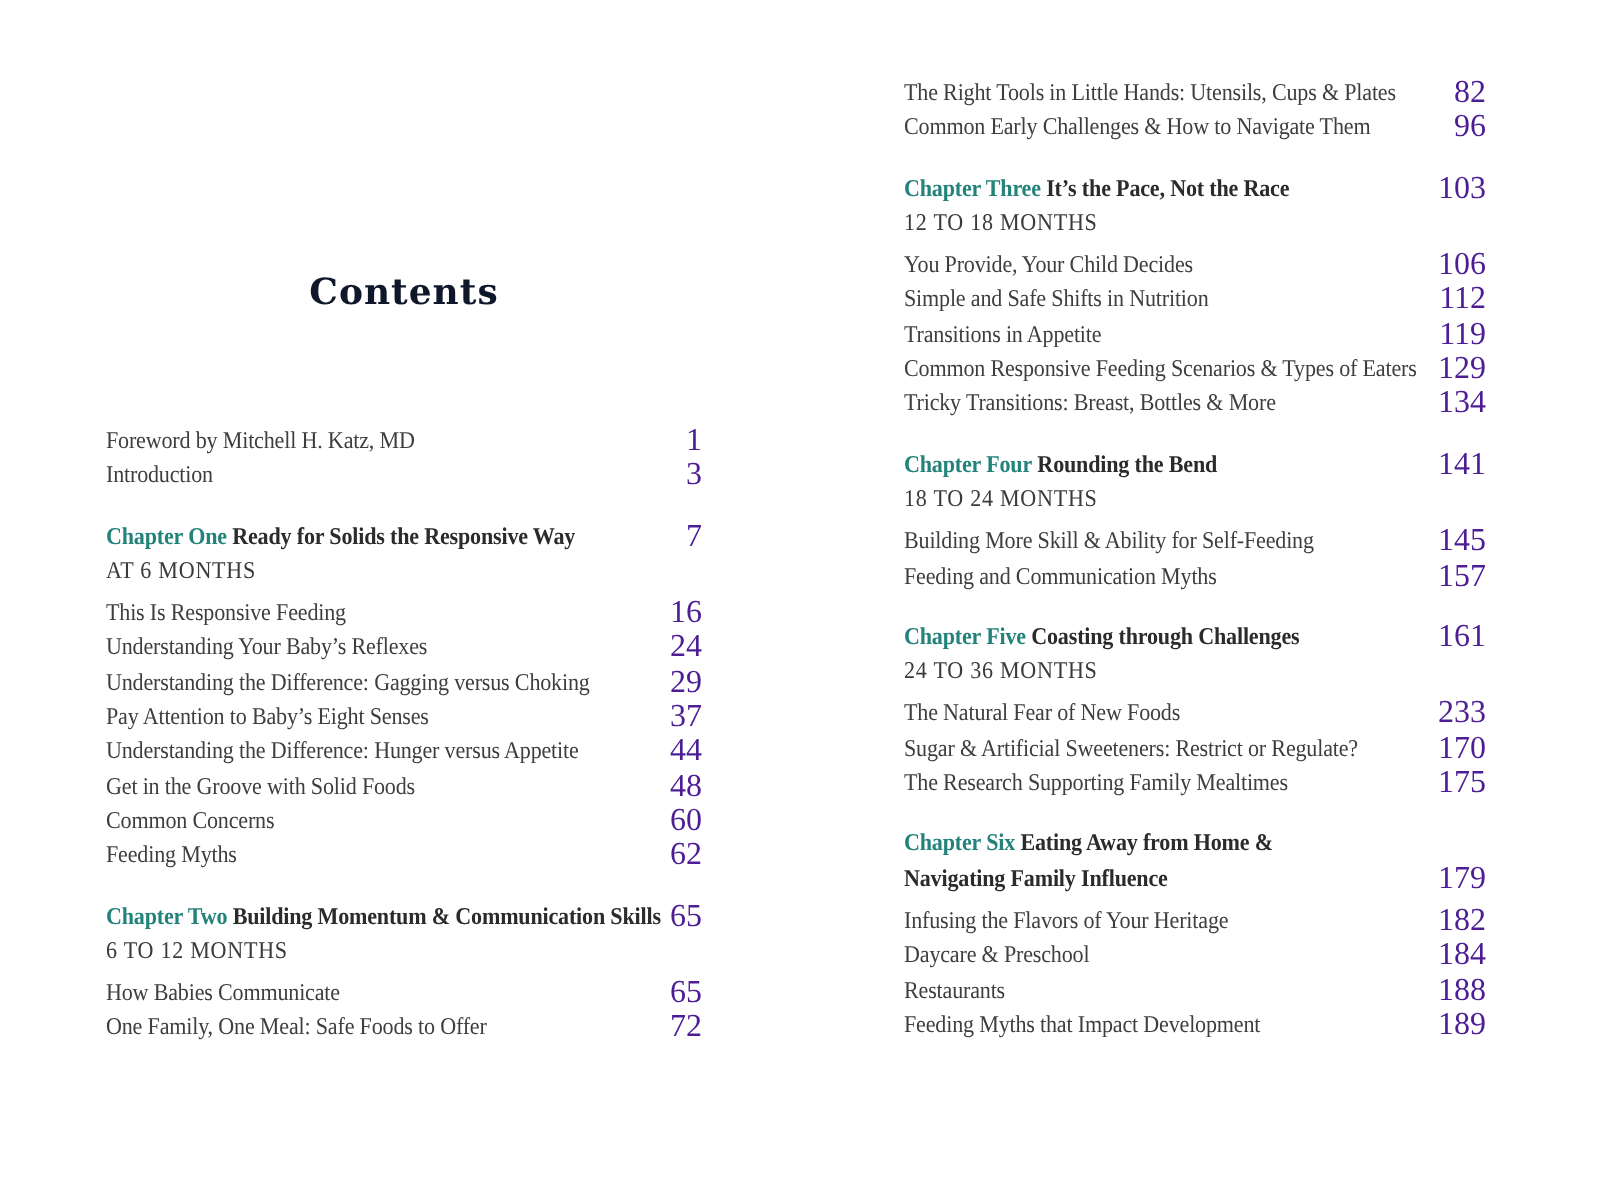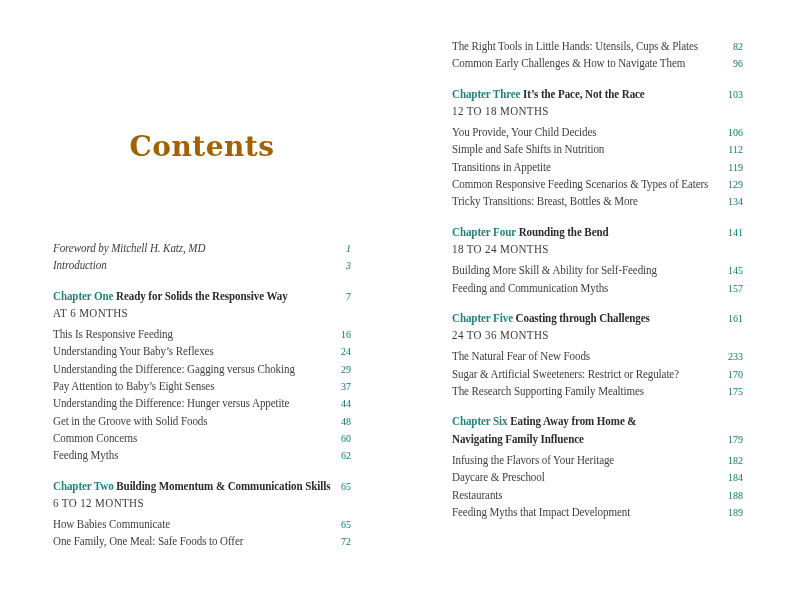--- a/index.html
+++ b/index.html
@@ -6,31 +6,31 @@
   .page{
     position:relative;width:800px;height:600px;background:#ffffff;overflow:hidden;
     font-family:"Liberation Serif","DejaVu Serif",serif;color:#3e3e3e;
   }
   .col{position:absolute;top:0;}
   .col-left{left:53px;width:298px;}
   .col-right{left:452px;width:291px;}
   .contents-title{
     margin-top:132px;text-align:center;
     font-family:"DejaVu Serif","Liberation Serif",serif;
-    font-size:28px;line-height:30px;font-weight:700;color:#a16207;letter-spacing:0.5px;
+    font-size:18px;line-height:30px;font-weight:700;color:#0f172a;letter-spacing:0.5px;
   }
-  .list.front{margin-top:78px;font-style:italic;}
+  .list.front{margin-top:50px;}
   .col-right .list.start{margin-top:38px;text-align:right;}
   .row{position:relative;height:17.3px;}
   .row .t{
     position:absolute;left:0;top:0;line-height:17.3px;font-size:12px;
     white-space:nowrap;letter-spacing:-0.1px;
     transform:scaleX(0.92);transform-origin:0 50%;
   }
-  .row .p{position:absolute;right:0;top:0;line-height:17.3px;font-size:10px;color:#0f766e;}
+  .row .p{position:absolute;right:0;top:0;line-height:17.3px;font-size:16px;color:#4c1d95;}
   .chapter{margin-top:13px;}
   .col-left .chapter.first{}
   .ch-num{color:var(--accent,#23837b);font-weight:700;}
   .ch-title{color:#2b2b2b;font-weight:700;}
   .row.sub{margin-bottom:4px;}
   .row.sub .t{letter-spacing:0.4px;color:#3a3a3a;}
   .row.sub6{margin-bottom:4px;}
 </style>
 </head>
 <body>

